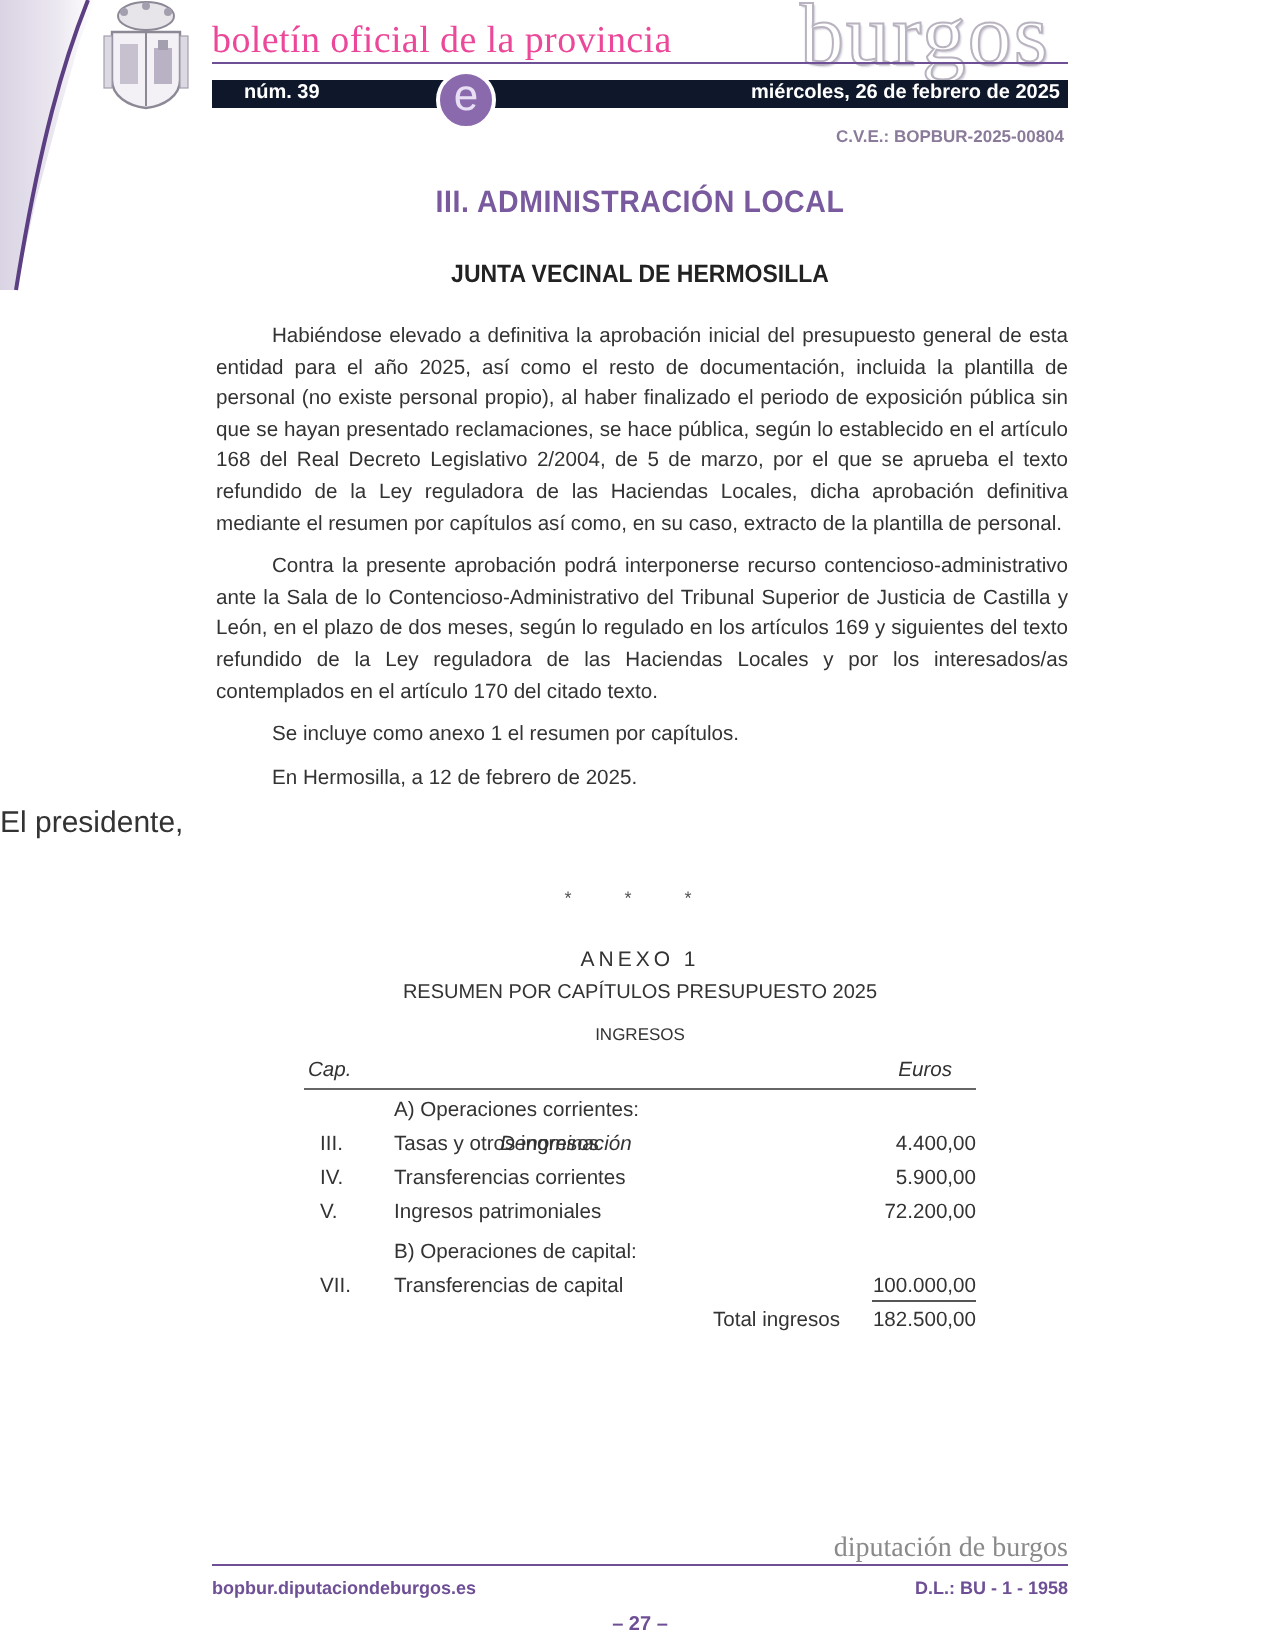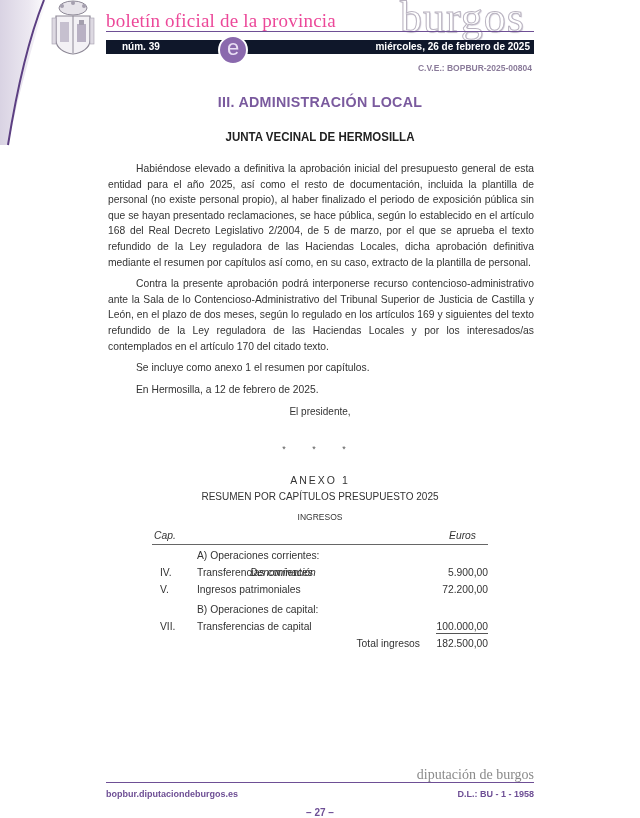--- a/index.html
+++ b/index.html
@@ -49,21 +49,21 @@
       position: absolute; left: 0; width: 640px; top: 130px; text-align: center;
       font-size: 12.5px; font-weight: bold; color: #222; transform: scaleX(0.92);
     }
     .body-text {
       position: absolute; left: 108px; width: 426px; top: 161px;
       font-size: 10.3px; line-height: 15.6px; color: #333; text-align: justify;
     }
     .body-text p { margin: 0 0 6px 0; text-indent: 28px; }
     .body-text p.simple { margin-bottom: 6px; }
     .signature {
-      position: absolute; left: 0; width: 640px; top: 404px; text-align: center; font-size: 10px; line-height: 15px; color: #333;
+      position: absolute; left: 0; width: 640px; top: 404px; text-align: left; font-size: 15px; line-height: 15px; color: #333;
     }
     .stars { position: absolute; left: 0; width: 640px; top: 444px; text-align: center; font-size: 9px; color: #555; letter-spacing: 12px; }
 
     .annex-title { position: absolute; left: 0; width: 640px; top: 474px; text-align: center; font-size: 10.5px; letter-spacing: 2px; color: #333; }
     .annex-sub { position: absolute; left: 0; width: 640px; top: 491px; text-align: center; font-size: 10px; color: #333; }
     .annex-ing { position: absolute; left: 0; width: 640px; top: 512px; text-align: center; font-size: 8.5px; color: #333; }
 
     .tbl { position: absolute; left: 152px; width: 336px; top: 530px; font-size: 10.3px; color: #333; text-decoration: underline; }
     .tbl-head { position: relative; height: 14px; border-bottom: 1px solid #666; font-style: italic; }
     .tbl-head span { position: absolute; top: 0; }
@@ -143,20 +143,25 @@
   <div class="tbl-head">
     <span class="h-cap">Cap.</span>
     <span class="h-den">Denominación</span>
     <span class="h-eur">Euros</span>
   </div>
 
   <div class="group">
     <span>A)  Operaciones corrientes:</span>
   </div>
   <div class="row">
+    <span class="c-cap">III.</span>
+    <span class="c-den">Tasas y otros ingresos</span>
+    <span class="c-val">4.400,00</span>
+  </div>
+  <div class="row">
     <span class="c-cap">IV.</span>
     <span class="c-den">Transferencias corrientes</span>
     <span class="c-val">5.900,00</span>
   </div>
   <div class="row">
     <span class="c-cap">V.</span>
     <span class="c-den">Ingresos patrimoniales</span>
     <span class="c-val">72.200,00</span>
   </div>
 

